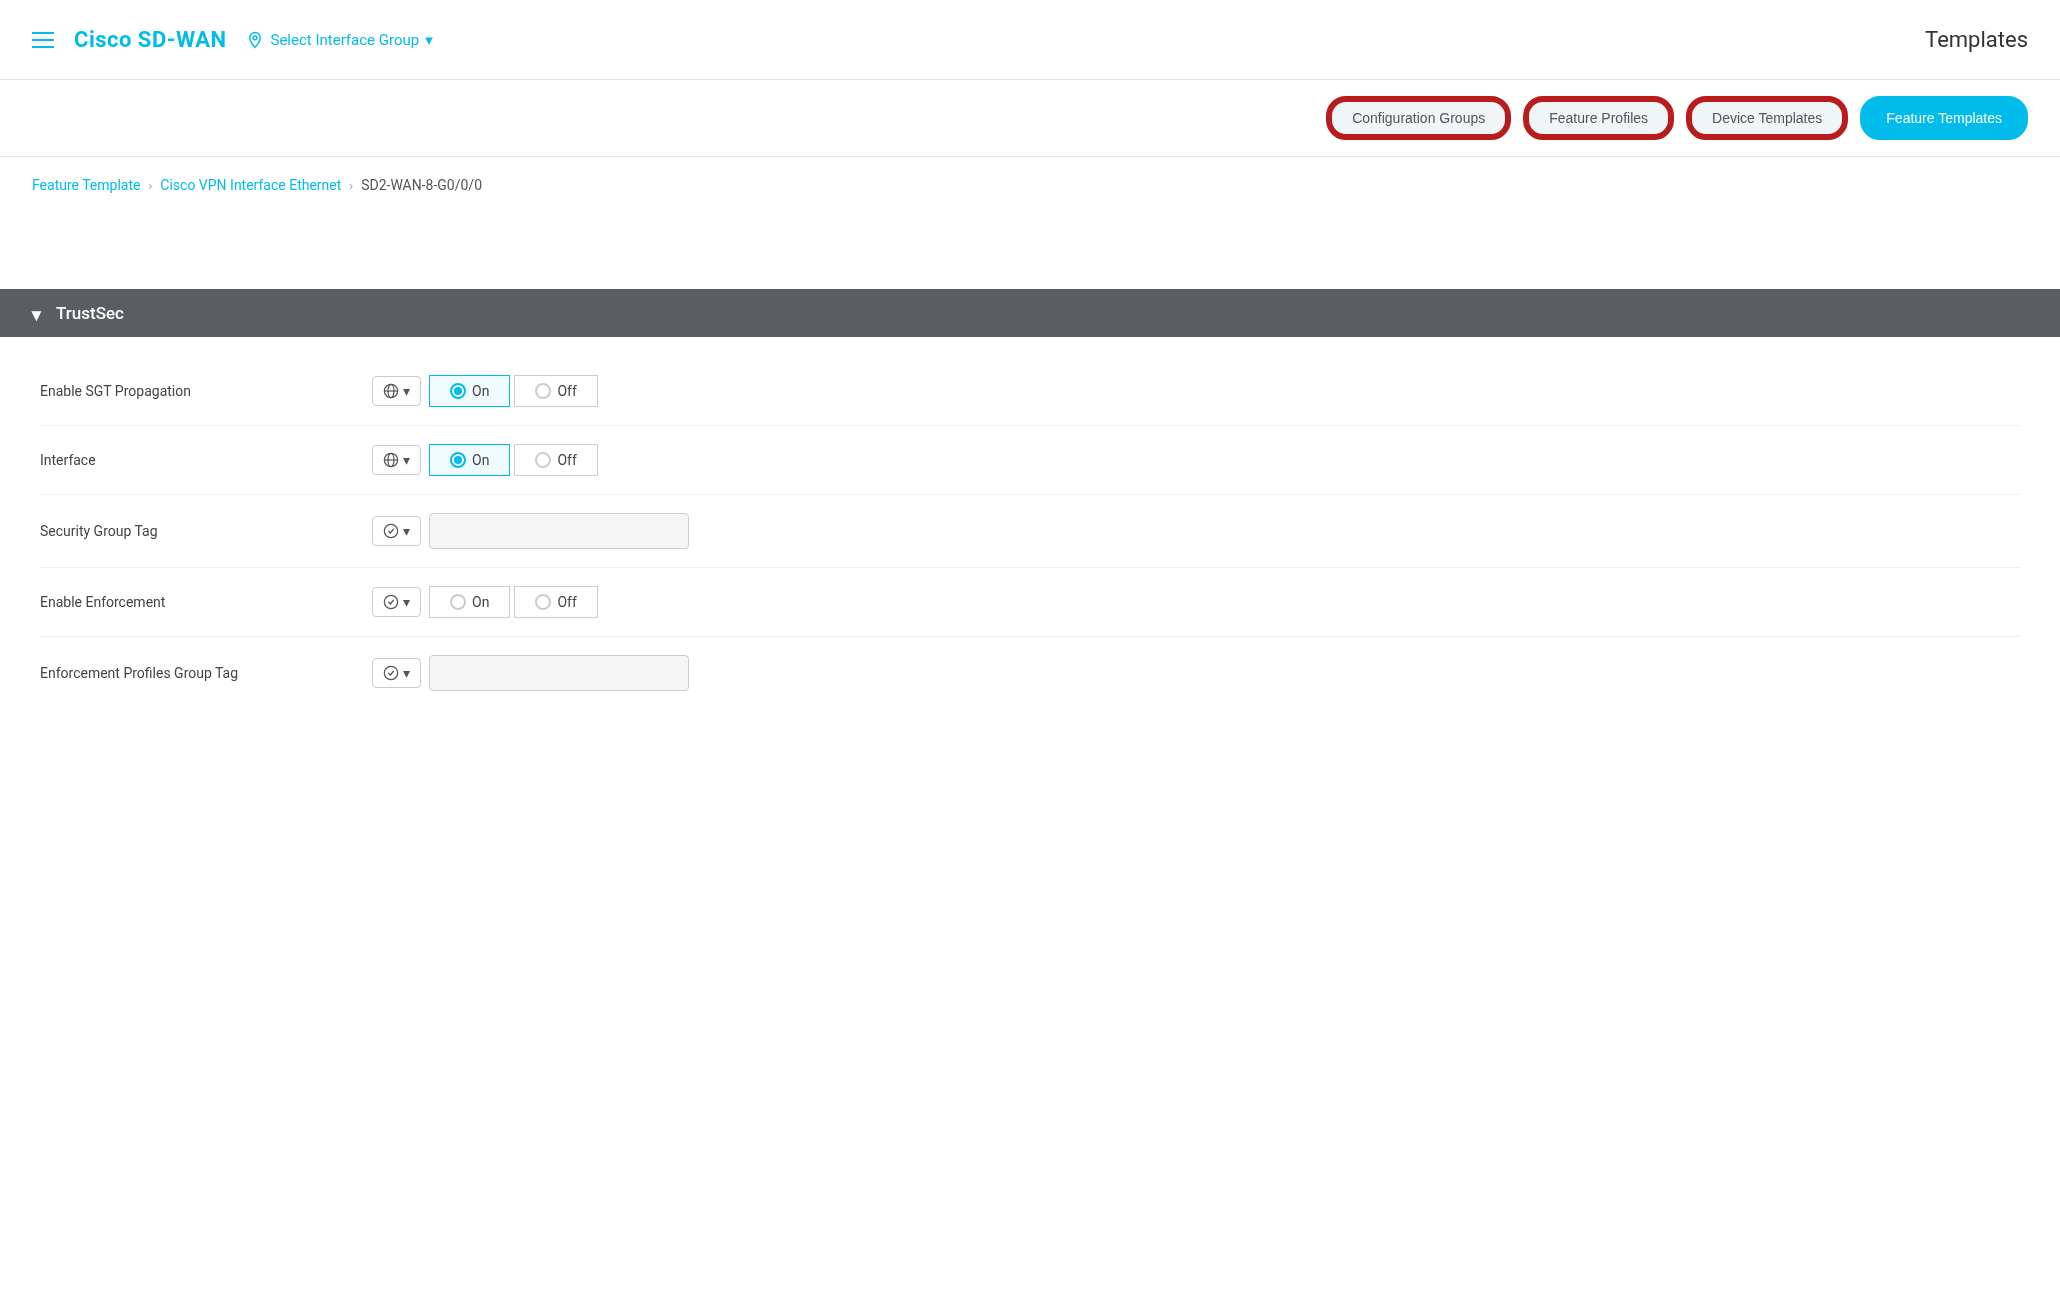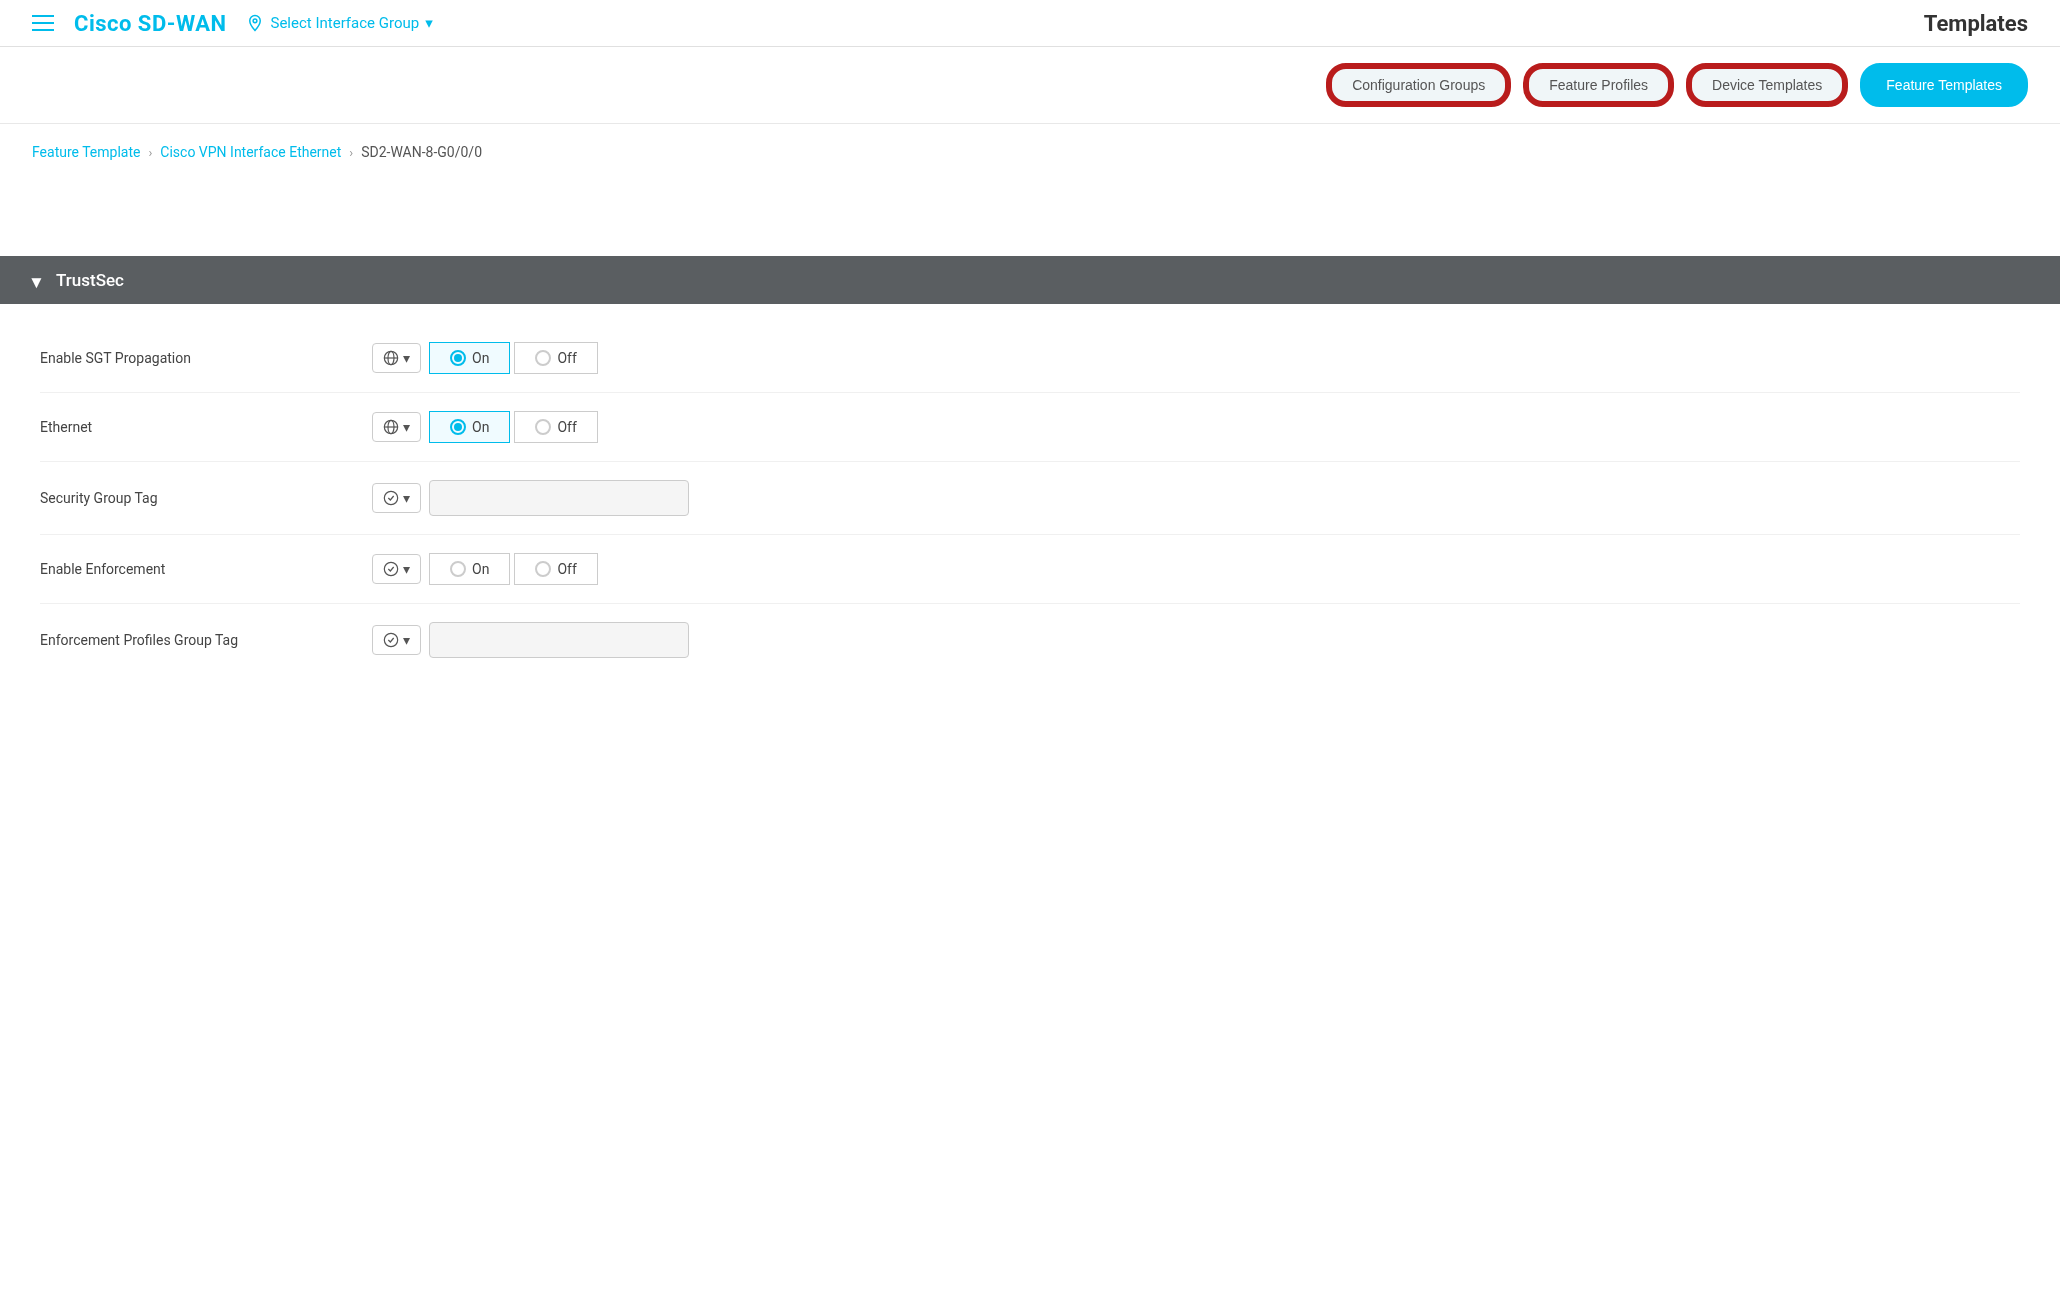--- a/index.html
+++ b/index.html
@@ -4,21 +4,21 @@
   <style>
     * { box-sizing: border-box; margin: 0; padding: 0; }
     body { font-family: -apple-system, BlinkMacSystemFont, 'Segoe UI', Roboto, sans-serif; background: #fff; color: #333; }
 
     
     .header {
       display: flex;
       align-items: center;
       justify-content: space-between;
       padding: 0 32px;
-      height: 47px;
+      height: 80px;
       border-bottom: 1px solid #e0e0e0;
       background: #fff;
     }
     .header-left {
       display: flex;
       align-items: center;
       gap: 20px;
     }
     .hamburger-icon {
       display: flex;
@@ -45,21 +45,21 @@
       color: #00bceb;
       font-size: 15px;
       cursor: pointer;
     }
     .resource-group-icon {
       width: 18px;
       height: 18px;
     }
     .header-title {
       font-size: 22px;
-      font-weight: 700;
+      font-weight: 400;
       color: #333;
     }
 
     
     .tab-nav {
       display: flex;
       justify-content: flex-end;
       align-items: center;
       padding: 16px 32px;
       gap: 12px;
@@ -290,21 +290,21 @@
           </div>
           <div class="radio-option">
             <div class="radio-dot"></div>
             <span>Off</span>
           </div>
         </div>
       </div>
     </div>
 
     <div class="form-row">
-      <div class="form-label">Ethernet</div>
+      <div class="form-label">Interface</div>
       <div class="form-controls">
         <div class="scope-dropdown">
           <svg width="16" height="16" viewBox="0 0 24 24" fill="none" stroke="#555" stroke-width="1.8">
             <circle cx="12" cy="12" r="10"></circle>
             <ellipse cx="12" cy="12" rx="4.5" ry="10"></ellipse>
             <line x1="2" y1="12" x2="22" y2="12"></line>
           </svg>
           <span>▾</span>
         </div>
         <div class="radio-group">

